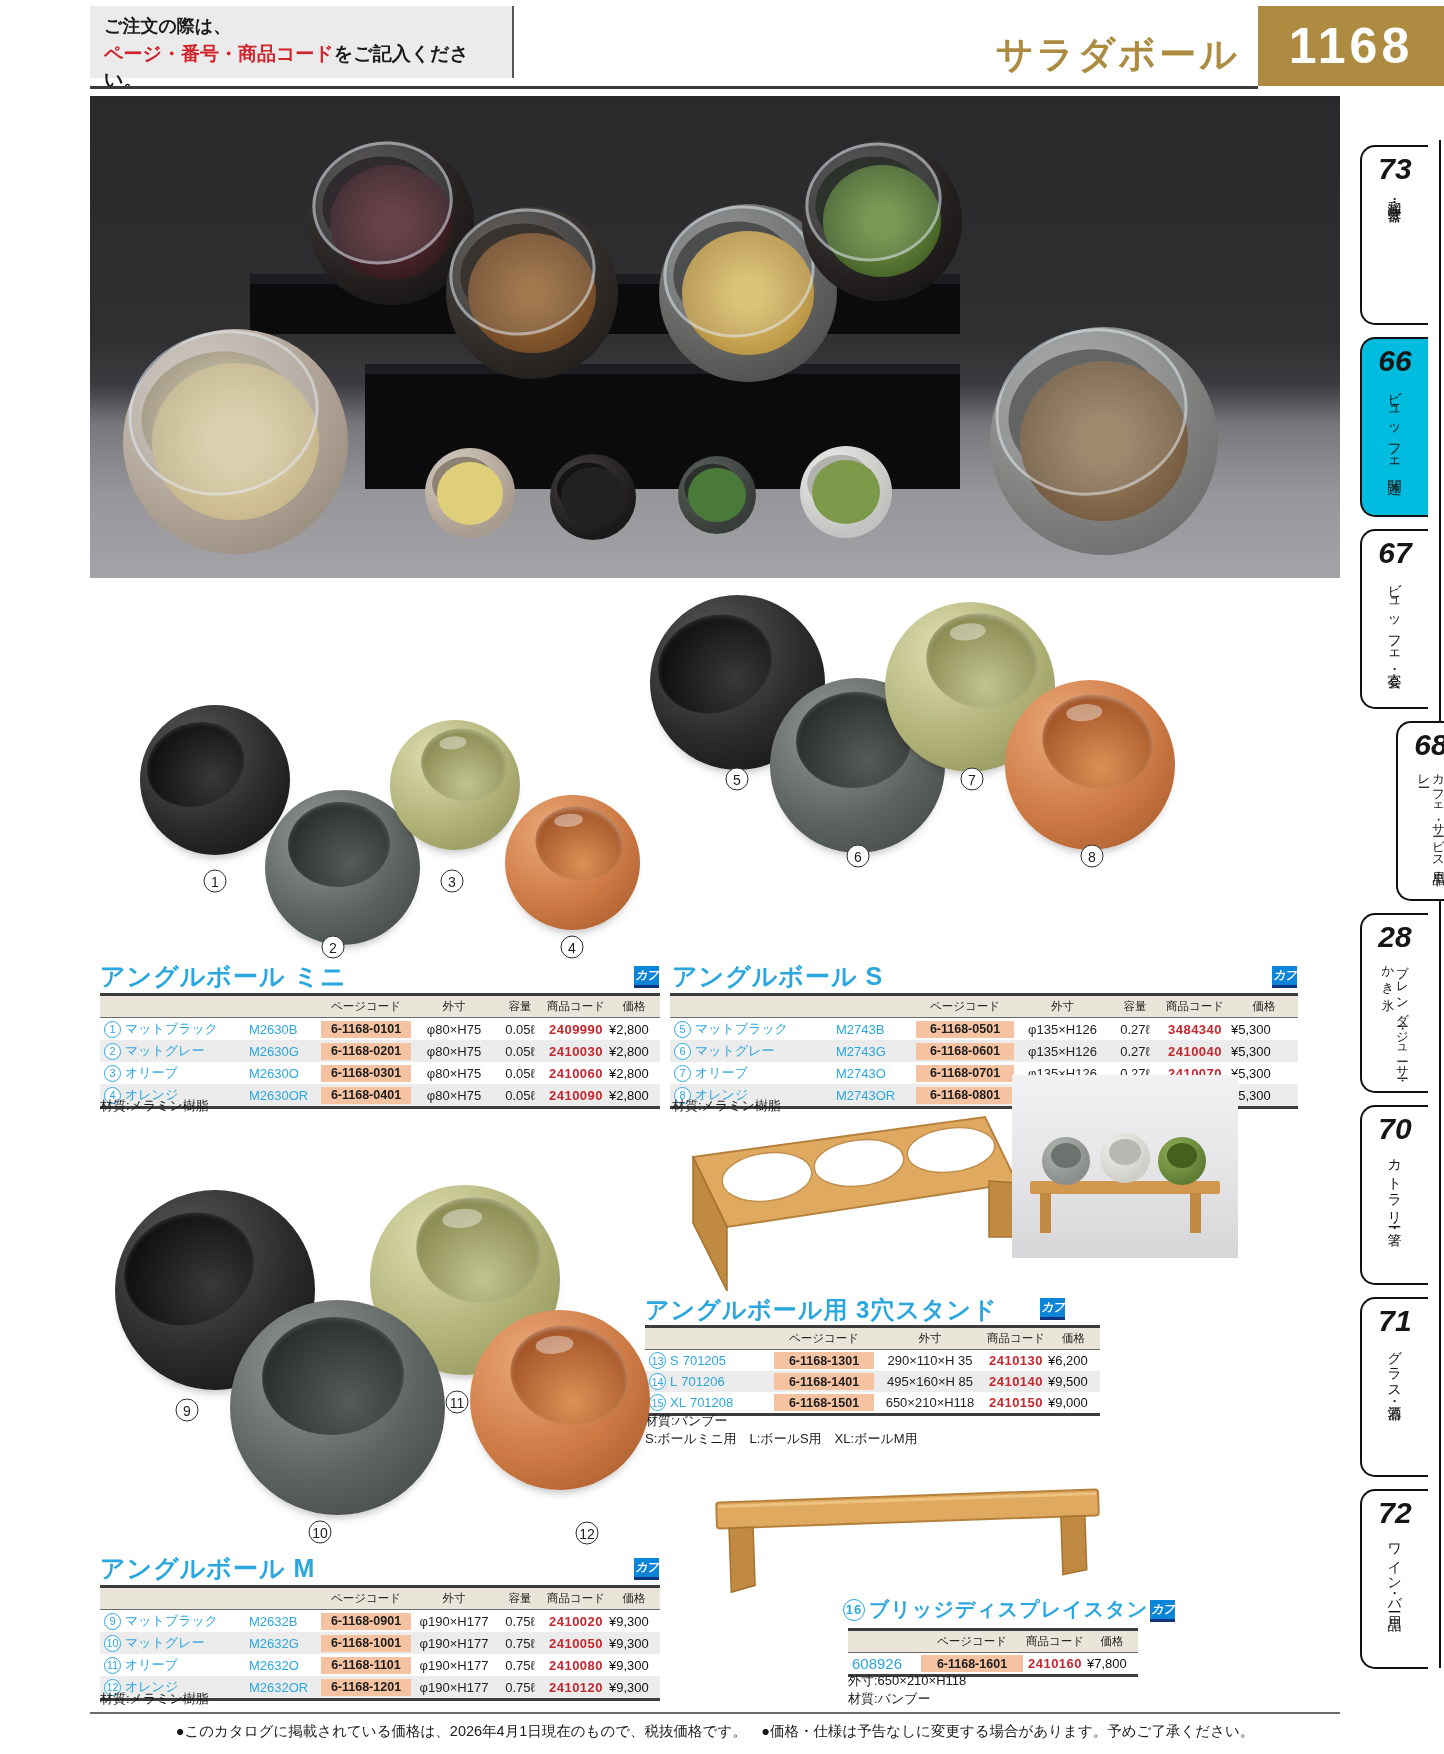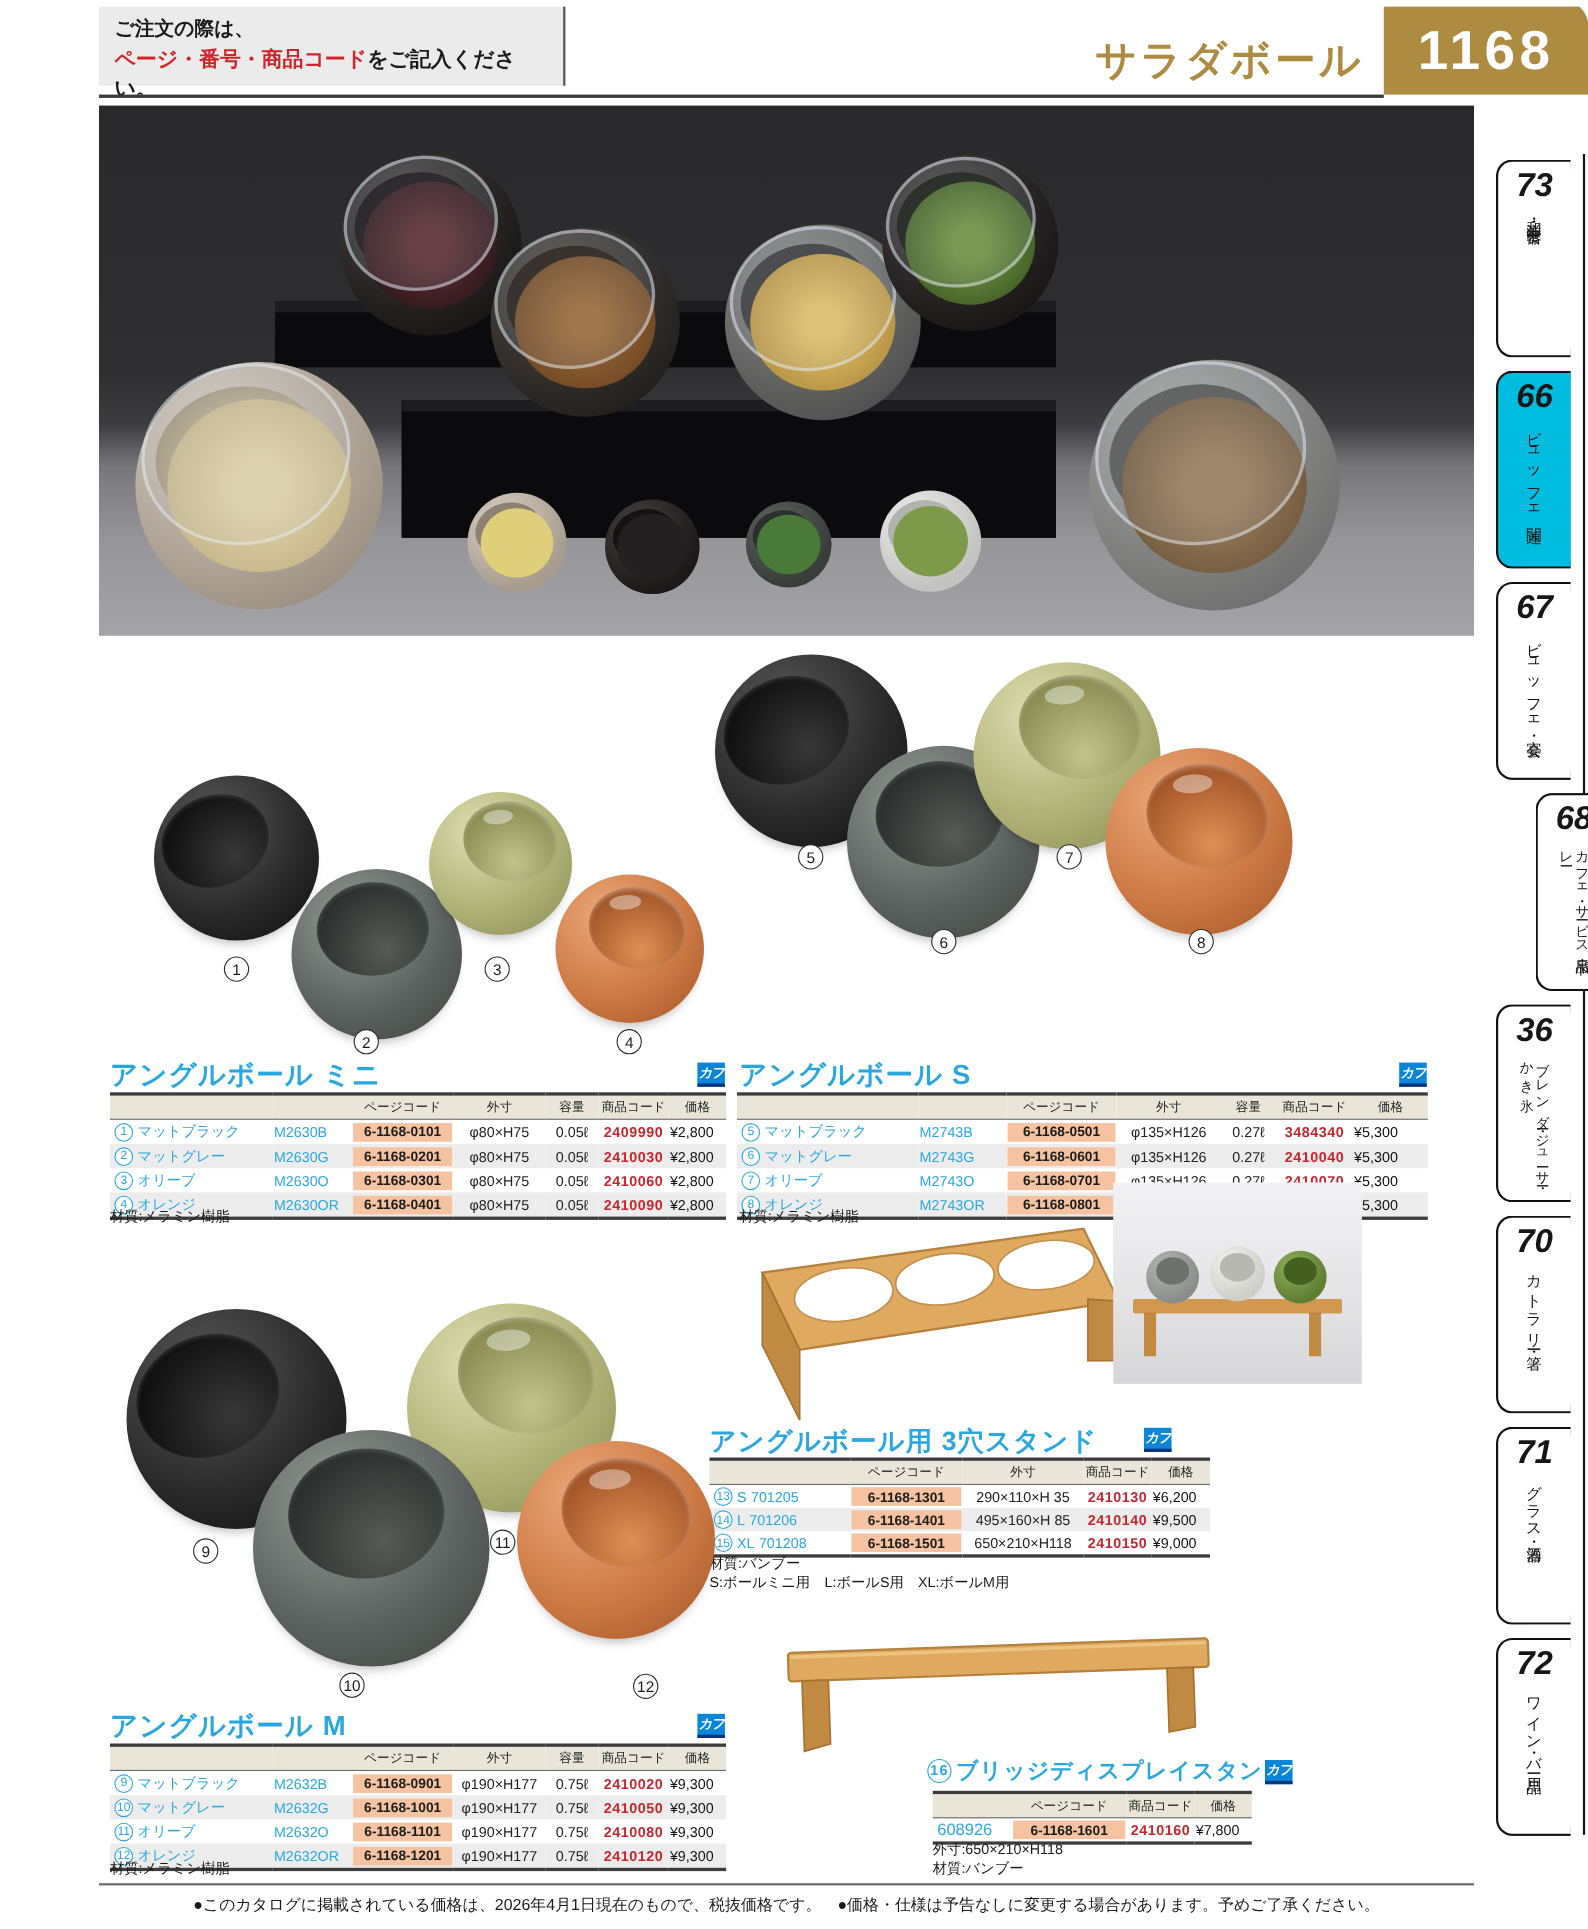--- a/index.html
+++ b/index.html
@@ -1,17 +1,17 @@
 <!DOCTYPE html>
 <html><head>
 <meta charset="utf-8">
 <style>
   html,body{margin:0;padding:0;background:#fff;}
   body{font-family:"Liberation Sans","DejaVu Sans",sans-serif;color:#1a1a1a;}
-  .page{position:relative;width:1444px;height:1754px;background:#fff;overflow:hidden;border-radius:24px;}
+  .page{position:relative;width:1444px;height:1754px;background:#fff;overflow:hidden;}
 
   
   .order-note{position:absolute;left:90px;top:6px;width:424px;height:72px;background:#ebebeb;
     border-right:2px solid #555;padding:8px 14px;box-sizing:border-box;}
   .order-note .l1{font-size:18px;font-weight:bold;}
   .order-note .l2{font-size:19px;font-weight:bold;margin-top:3px;}
   .order-note .red{color:#d2232a;}
   .cat-title{position:absolute;left:880px;top:30px;width:360px;text-align:right;
     font-size:37px;font-weight:bold;color:#ad8c42;letter-spacing:3px;}
   .page-num-box{position:absolute;left:1258px;top:6px;width:186px;height:80px;background:#ad8c42;
@@ -641,21 +641,21 @@
   </div>
   <div class="tab" style="top:529px;">
     <div class="tab-num">67</div>
     <div class="tab-label">ビュッフェ・宴会</div>
   </div>
   <div class="tab" style="top:721px;margin-left:36px;">
     <div class="tab-num">68</div>
     <div class="tab-label" style="font-size:12.5px;">カフェ・サービス用品・トレー</div>
   </div>
   <div class="tab" style="top:913px;">
-    <div class="tab-num">36</div>
+    <div class="tab-num">28</div>
     <div class="tab-label" style="font-size:12.5px;">ブレンダー・ジューサー・かき氷</div>
   </div>
   <div class="tab" style="top:1105px;">
     <div class="tab-num">70</div>
     <div class="tab-label">カトラリー・箸</div>
   </div>
   <div class="tab" style="top:1297px;">
     <div class="tab-num">71</div>
     <div class="tab-label">グラス・酒器</div>
   </div>

